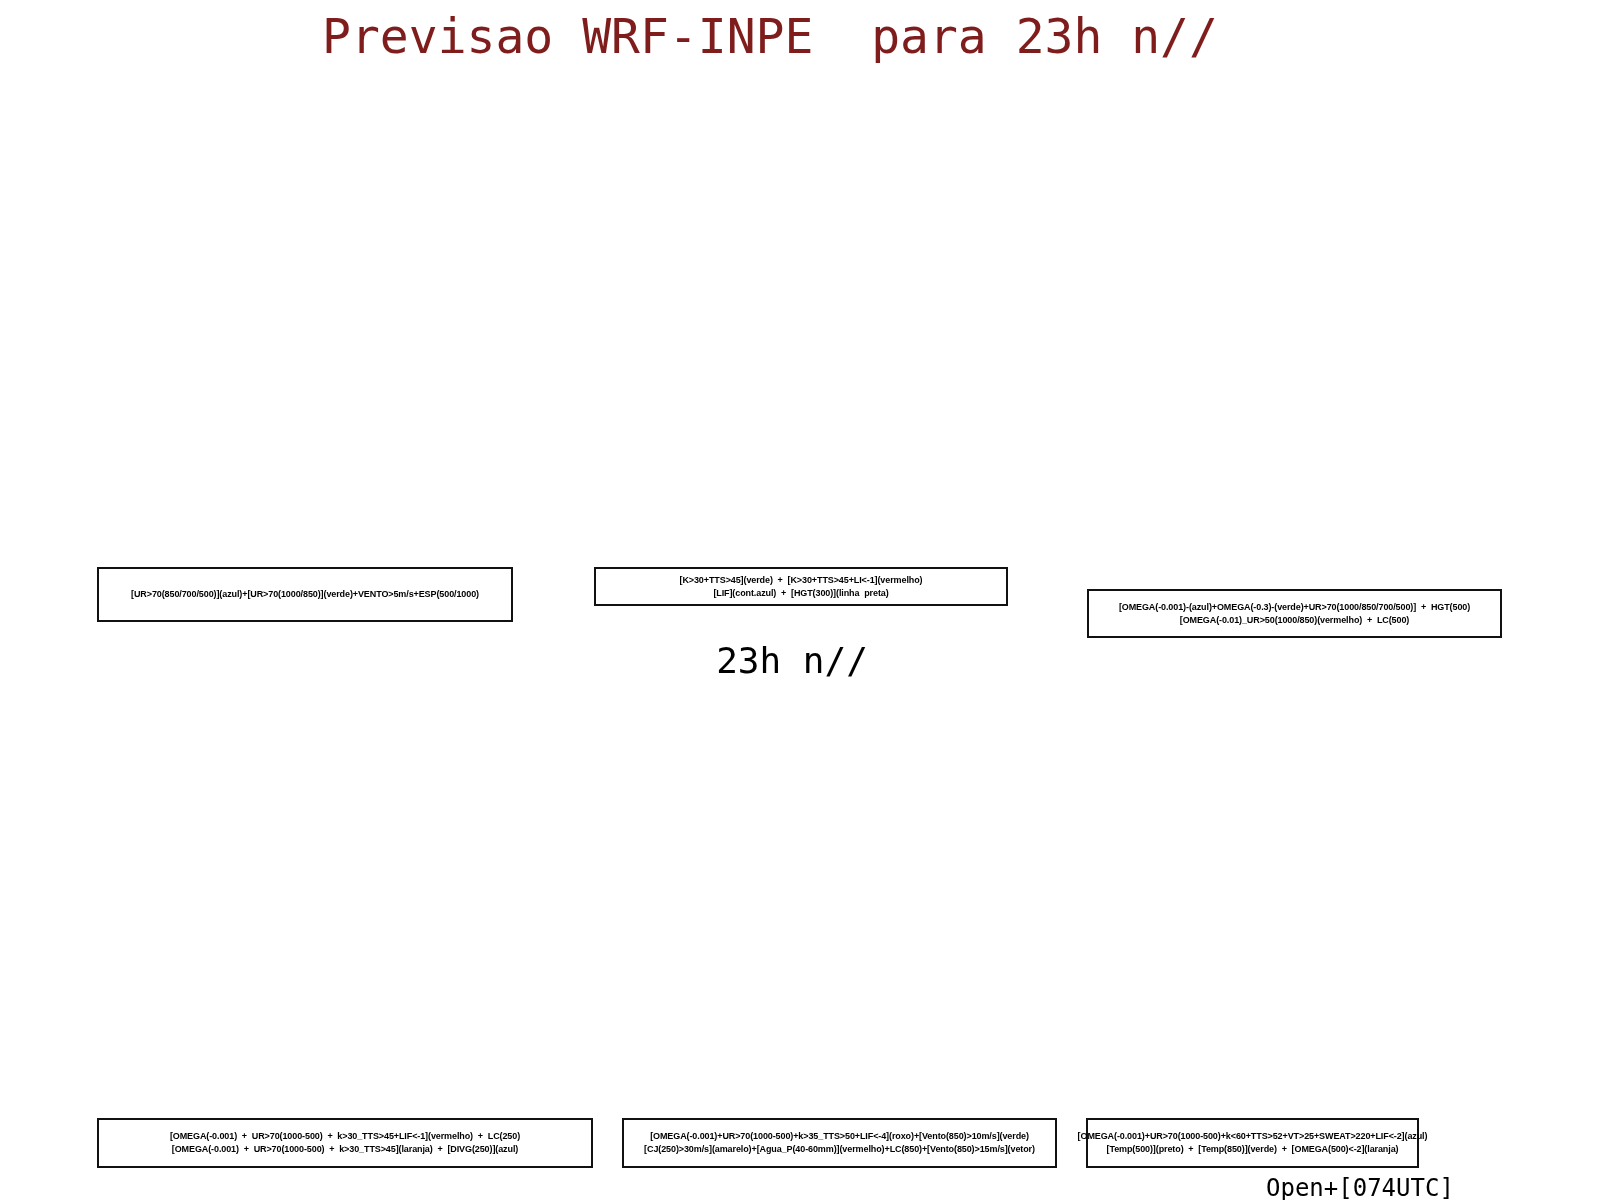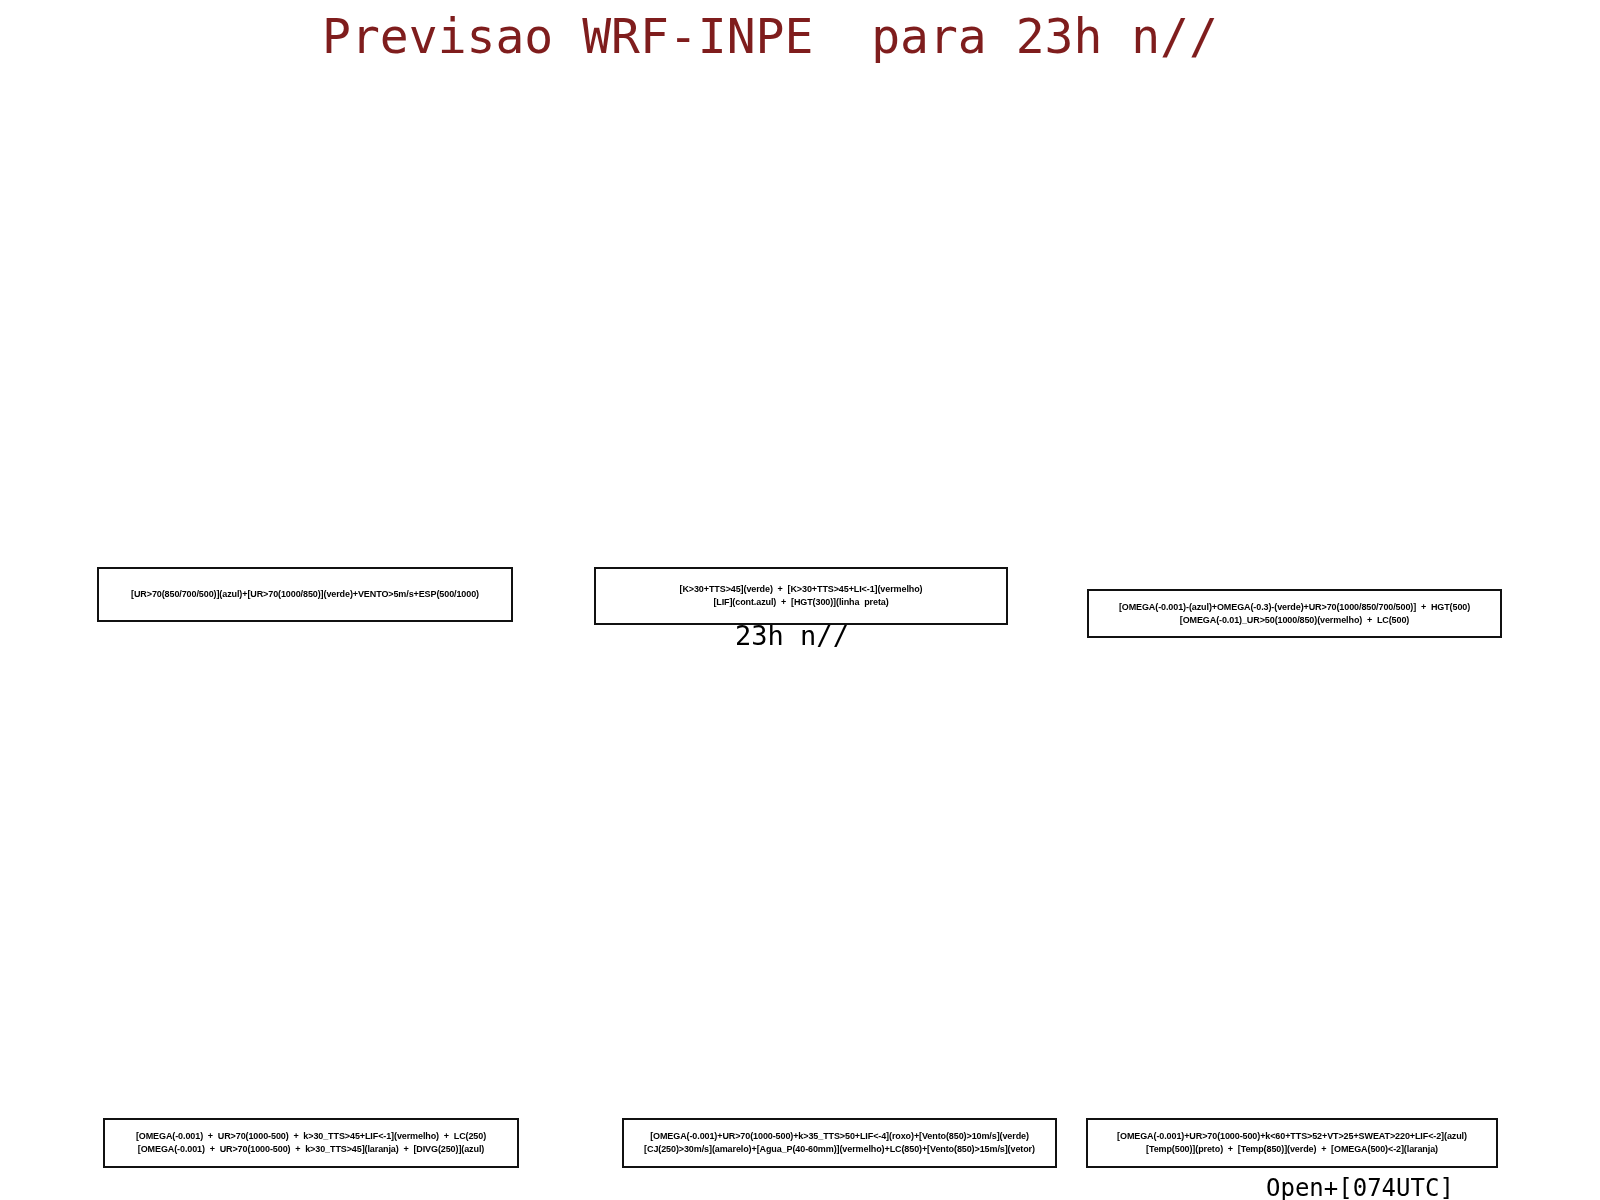--- a/index.html
+++ b/index.html
@@ -24,27 +24,27 @@
     text-align: center;
     font-family: "DejaVu Sans Mono", monospace;
     font-weight: 300;
     font-size: 48px;
     letter-spacing: 0px;
     color: #7f1d1d;
     white-space: pre;
   }
   .center-label {
     position: absolute;
-    top: 620px;
+    top: 640px;
     left: 0;
     width: 1584px;
     text-align: center;
     font-family: "DejaVu Sans Mono", monospace;
     font-weight: 300;
-    font-size: 27px;
+    font-size: 36px;
     color: #000000;
     white-space: pre;
   }
   .footer-label {
     position: absolute;
     top: 1174px;
     left: 1266px;
     font-family: "DejaVu Sans Mono", monospace;
     font-weight: 300;
     font-size: 24px;
@@ -65,25 +65,25 @@
   .legend-line {
     font-family: "Liberation Sans", sans-serif;
     font-weight: 700;
     font-size: 9px;
     line-height: 13px;
     letter-spacing: -0.1px;
     white-space: pre;
     color: #000000;
   }
   #box-top-left      { left: 97px;   top: 567px;  width: 416px; height: 55px; }
-  #box-top-middle    { left: 594px;  top: 567px;  width: 414px; height: 58px; }
+  #box-top-middle    { left: 594px;  top: 567px;  width: 414px; height: 39px; }
   #box-top-right     { left: 1087px; top: 567px;  width: 415px; height: 49px; margin-top: 22px; }
-  #box-bottom-left   { left: 103px;   top: 1118px; width: 416px; height: 50px; }
+  #box-bottom-left   { left: 97px;   top: 1118px; width: 496px; height: 50px; }
   #box-bottom-middle { left: 583px;  top: 1118px; width: 435px; height: 50px; margin-left: 39px; }
-  #box-bottom-right  { left: 1086px; top: 1118px; width: 412px; height: 50px; text-align: center; }
+  #box-bottom-right  { left: 1086px; top: 1118px; width: 333px; height: 50px; text-align: center; }
 </style>
 </head>
 <body>
 
 <div class="page">
 
   <div class="plot-title">Previsao WRF-INPE  para 23h n//</div>
 
   <div class="legend-box" id="box-top-left">
     <div class="legend-line">[UR&gt;70(850/700/500)](azul)+[UR&gt;70(1000/850)](verde)+VENTO&gt;5m/s+ESP(500/1000)</div>

